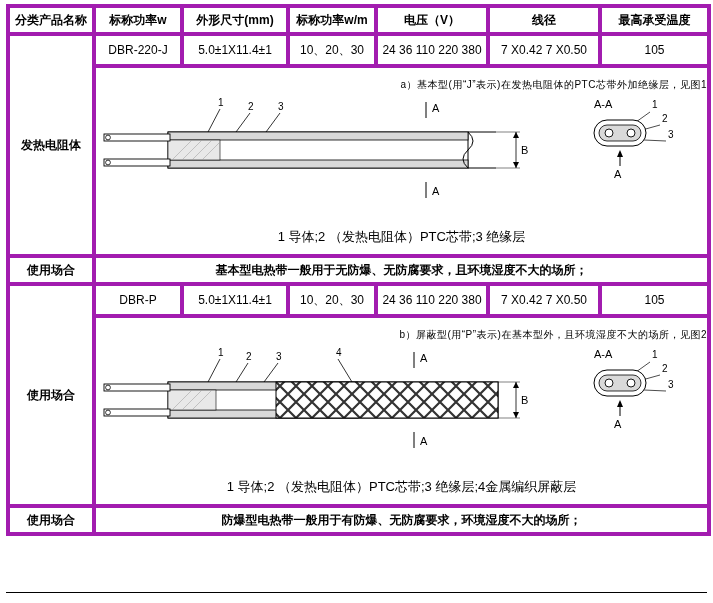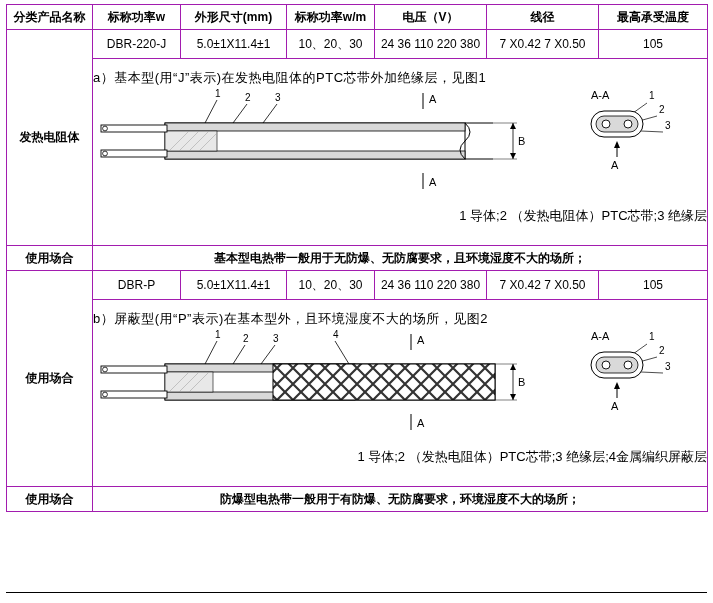--- a/index.html
+++ b/index.html
@@ -1,27 +1,27 @@
 <!DOCTYPE html>
 <html><head>
 <meta charset="utf-8">
 <style>
   html,body{margin:0;padding:0;background:#fff;}
   body{width:713px;height:603px;font-family:"Liberation Sans","DejaVu Sans",sans-serif;color:#000;}
   .sheet{width:713px;height:603px;position:relative;box-sizing:border-box;}
   table.spec{border-collapse:collapse;width:701px;margin:4px 0 0 6px;table-layout:fixed;}
-  table.spec td,table.spec th{border:1px solid #a21caf;padding:0;text-align:center;vertical-align:middle;font-size:12px;}
+  table.spec td,table.spec th{border:4px solid #a21caf;padding:0;text-align:center;vertical-align:middle;font-size:12px;}
   th.hdr{height:24px;font-weight:bold;font-size:12px;}
   td.cat{font-weight:bold;font-size:13px;width:86px;}
   td.val{height:28px;font-size:11.5px;}
   td.usecase-label{font-weight:bold;font-size:12px;height:24px;font-family:Liberation Serif, serif;}
   td.usecase-text{text-align:left;padding-left:6px;font-weight:bold;font-size:12px;}
   .figwrap{position:relative;height:186px;}
-  .fig-title{font-size:13px;text-align:left;padding-top:10px;letter-spacing:0.5px;}
-  .fig-caption{font-size:13px;text-align:right;position:absolute;bottom:20px;width:100%;}
+  .fig-title{font-size:10px;text-align:right;padding-top:10px;letter-spacing:0.5px;}
+  .fig-caption{font-size:13px;text-align:center;position:absolute;bottom:8px;width:100%;}
   .svgholder{position:absolute;top:28px;left:0;width:100%;}
   .bottomline{position:absolute;left:6px;top:588px;width:701px;border-top:1px solid #000;}
 </style>
 </head>
 <body>
 
 <div class="sheet">
 
   <table class="spec">
     <colgroup>

